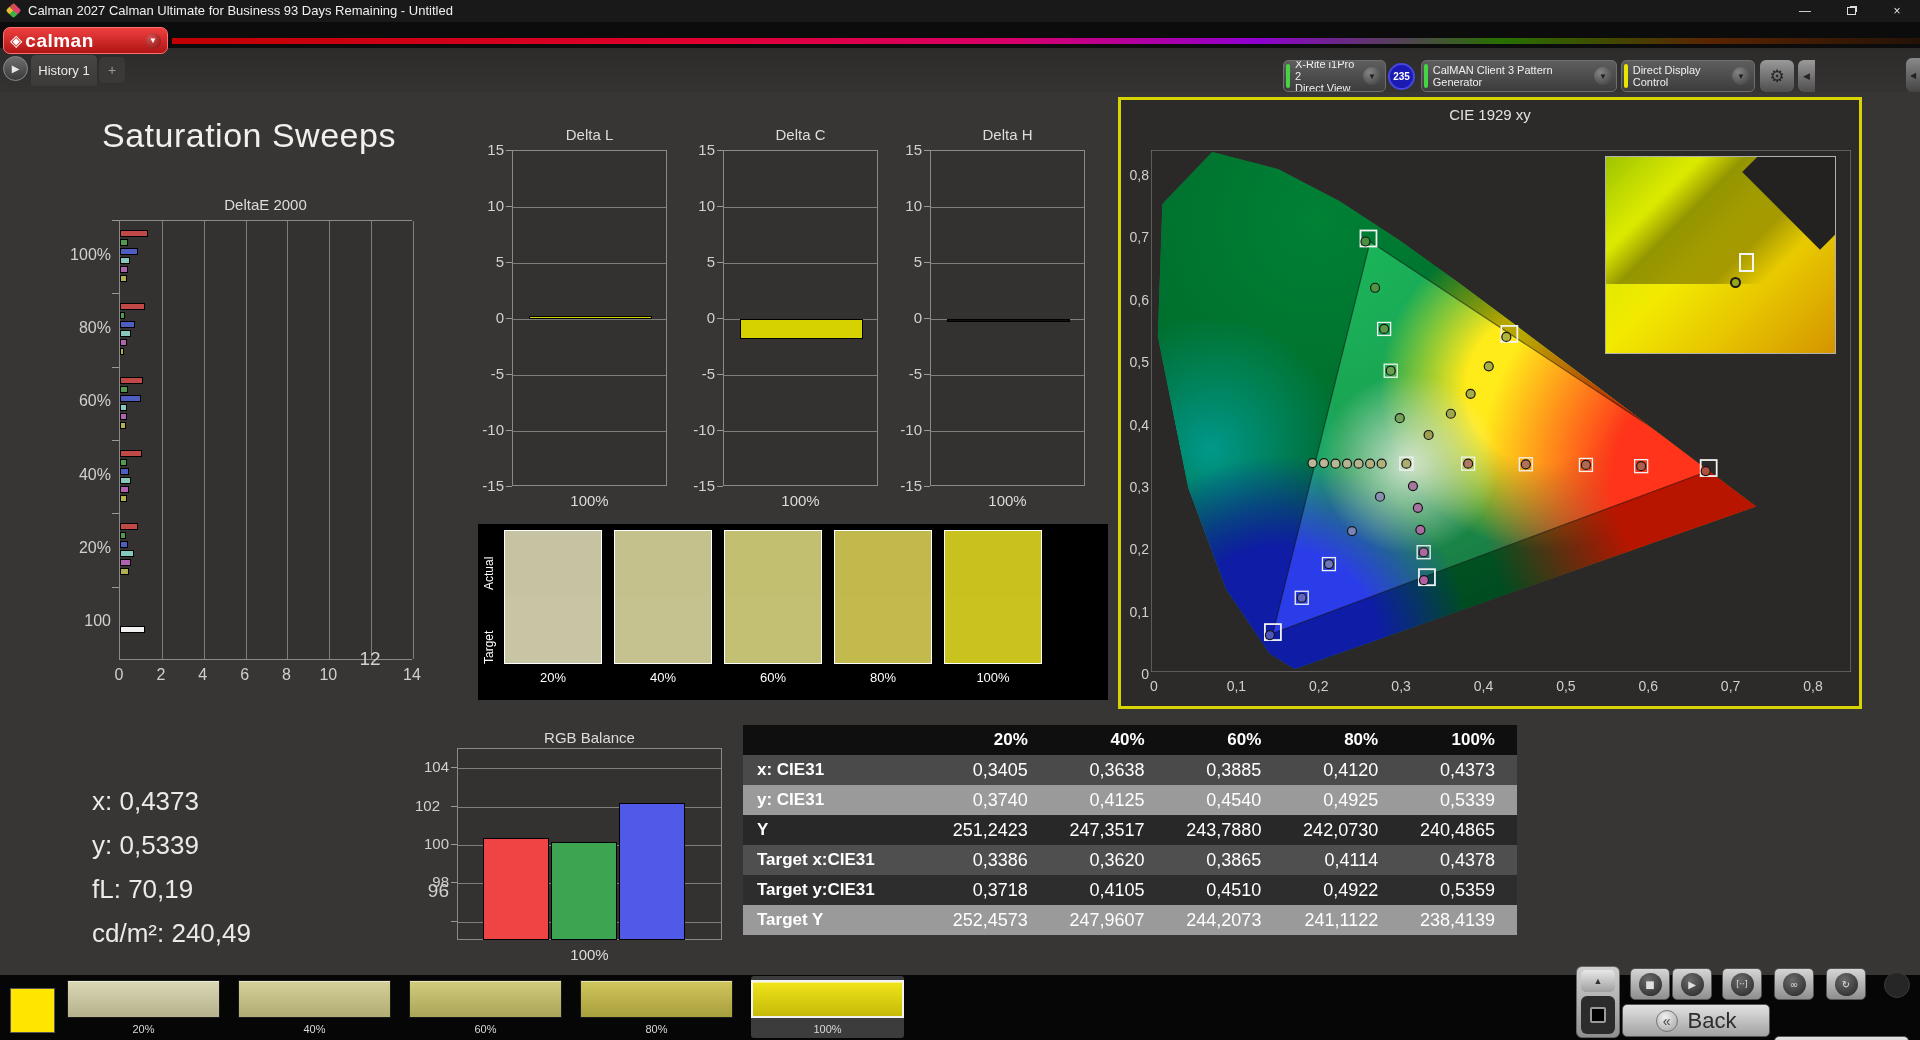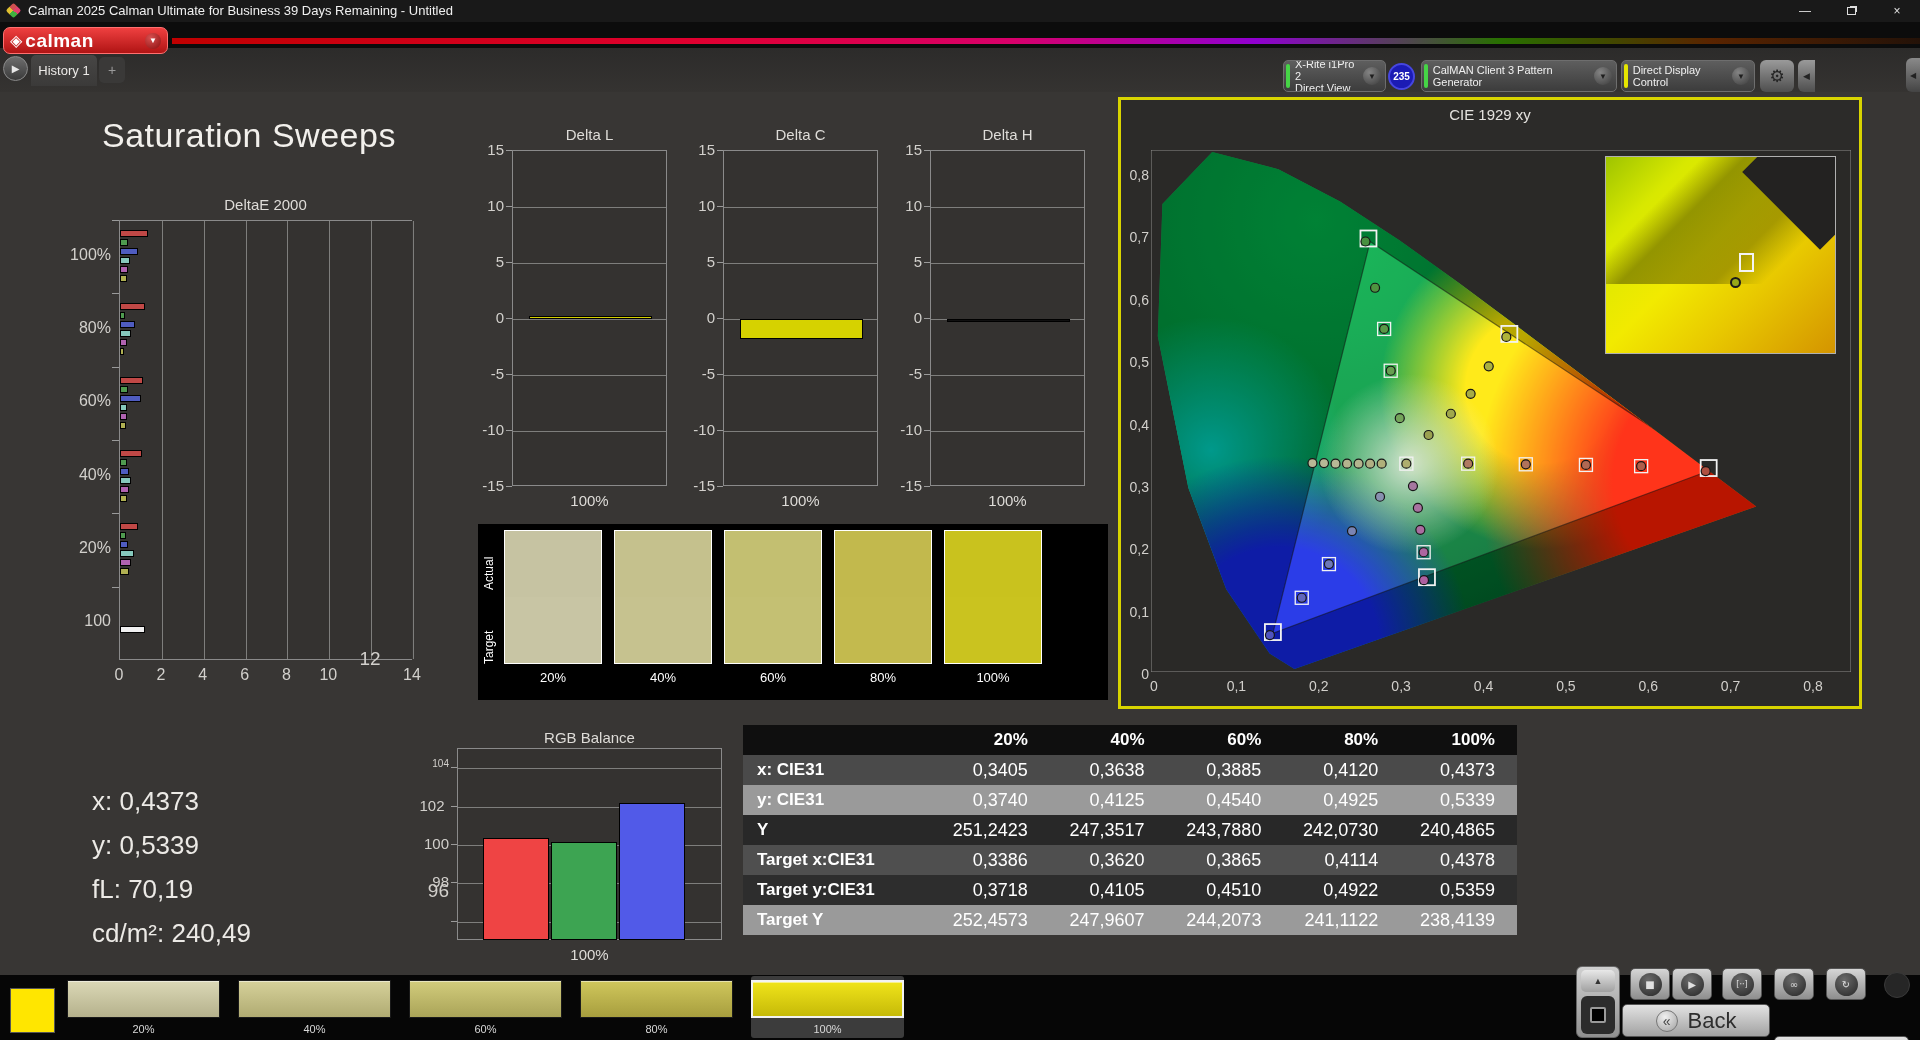--- a/index.html
+++ b/index.html
@@ -148,21 +148,21 @@
     color:#444; font-size:14px; display:flex; align-items:center; justify-content:center; }
   #btn-back { left:1622px; width:148px; } #btn-next { left:1774px; width:135px;margin-top:32px; }
 </style>
 </head>
 <body>
 
 <div id="stage">
 
   <div id="titlebar">
     <div id="app-icon"></div>
-    <div id="win-title">Calman 2025 Calman Ultimate for Business 39 Days Remaining  - Untitled</div>
+    <div id="win-title">Calman 2027 Calman Ultimate for Business 93 Days Remaining  - Untitled</div>
     <div class="winbtn" id="btn-min">—</div>
     <div class="winbtn" id="btn-max">
         <span class="resticon"></span>
       </div>
     <div class="winbtn" id="btn-close">×</div>
   </div>
 
   <div id="brandbar"></div>
   <div id="grad-stripe"></div>
   <div id="calman-pill">
@@ -343,23 +343,23 @@
       <div class="plot" style="left: 457px; top: 748px; width: 265px; height: 192px; border: 1px solid rgb(138, 138, 138);">
         <div class="hgrid" style="top: 19.2px;"></div>
         <div class="hgrid" style="top: 57.6px;"></div>
         <div class="hgrid" style="top: 96px;"></div>
         <div class="hgrid" style="top: 134.4px;"></div>
         <div class="hgrid" style="top: 172.8px;"></div>
         <div class="bar" style="left: 25px; top: 89.3px; width: 66px; height: 101.7px; background: rgb(239, 68, 68);"></div>
         <div class="bar" style="left: 93px; top: 93.1px; width: 66px; height: 97.9px; background: rgb(61, 164, 82);"></div>
         <div class="bar" style="left: 161px; top: 53.8px; width: 66px; height: 137.2px; background: rgb(81, 90, 232);"></div>
       </div>
-      <div class="ticklabel" style="left: 415px; top: 758.2px; width: 34px; text-align: right; font-size: 10px;">104</div>
+      <div class="ticklabel" style="left: 415px; top: 758.2px; width: 34px; text-align: right; font-size: 15px;">104</div>
       <div class="dash" style="left: 451px; top: 767.2px; width: 6px; height: 1px;"></div>
-      <div class="ticklabel" style="left: 415px; top: 796.6px; width: 34px; text-align: center; font-size: 15px;">102</div>
+      <div class="ticklabel" style="left: 415px; top: 796.6px; width: 34px; text-align: left; font-size: 15px;">102</div>
       <div class="dash" style="left: 451px; top: 805.6px; width: 6px; height: 1px;"></div>
       <div class="ticklabel" style="left: 415px; top: 835px; width: 34px; text-align: right; font-size: 15px;">100</div>
       <div class="dash" style="left: 451px; top: 844px; width: 6px; height: 1px;"></div>
       <div class="ticklabel" style="left: 415px; top: 873.4px; width: 34px; text-align: right; font-size: 15px;">98</div>
       <div class="dash" style="left: 451px; top: 882.4px; width: 6px; height: 1px;"></div>
       <div class="ticklabel" style="left: 415px; top: 880px; width: 34px; text-align: right; font-size: 19px;">96</div>
       <div class="dash" style="left: 451px; top: 920.8px; width: 6px; height: 1px;"></div>
       <div class="ctitle" style="left: 457px; top: 946px; width: 265px;">100%</div>
     </div>
 

